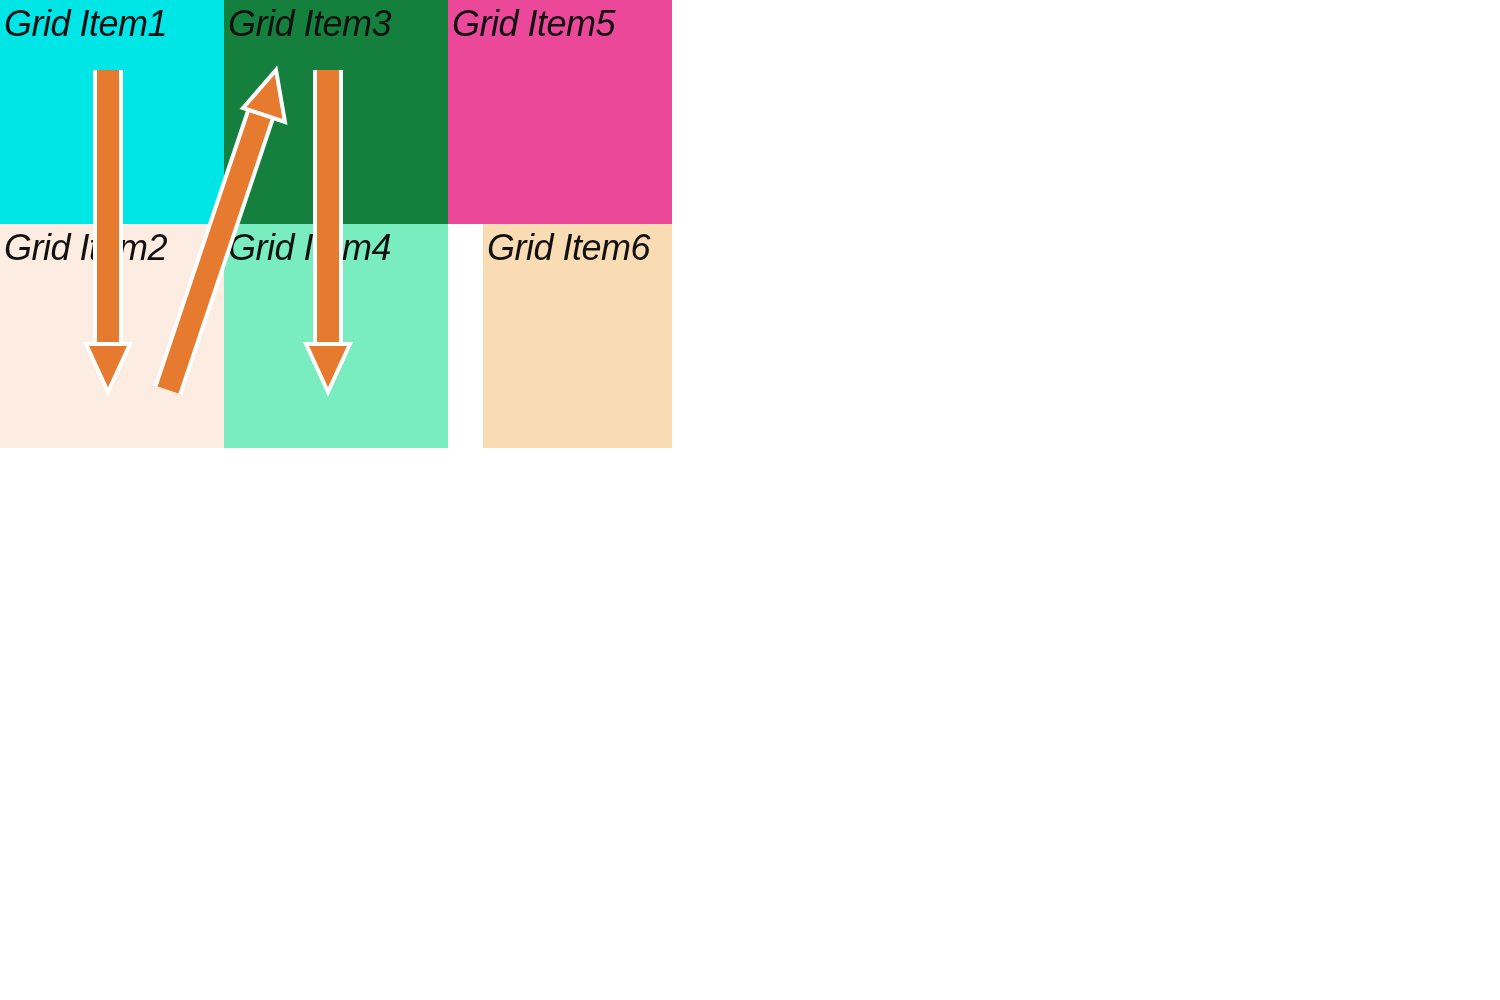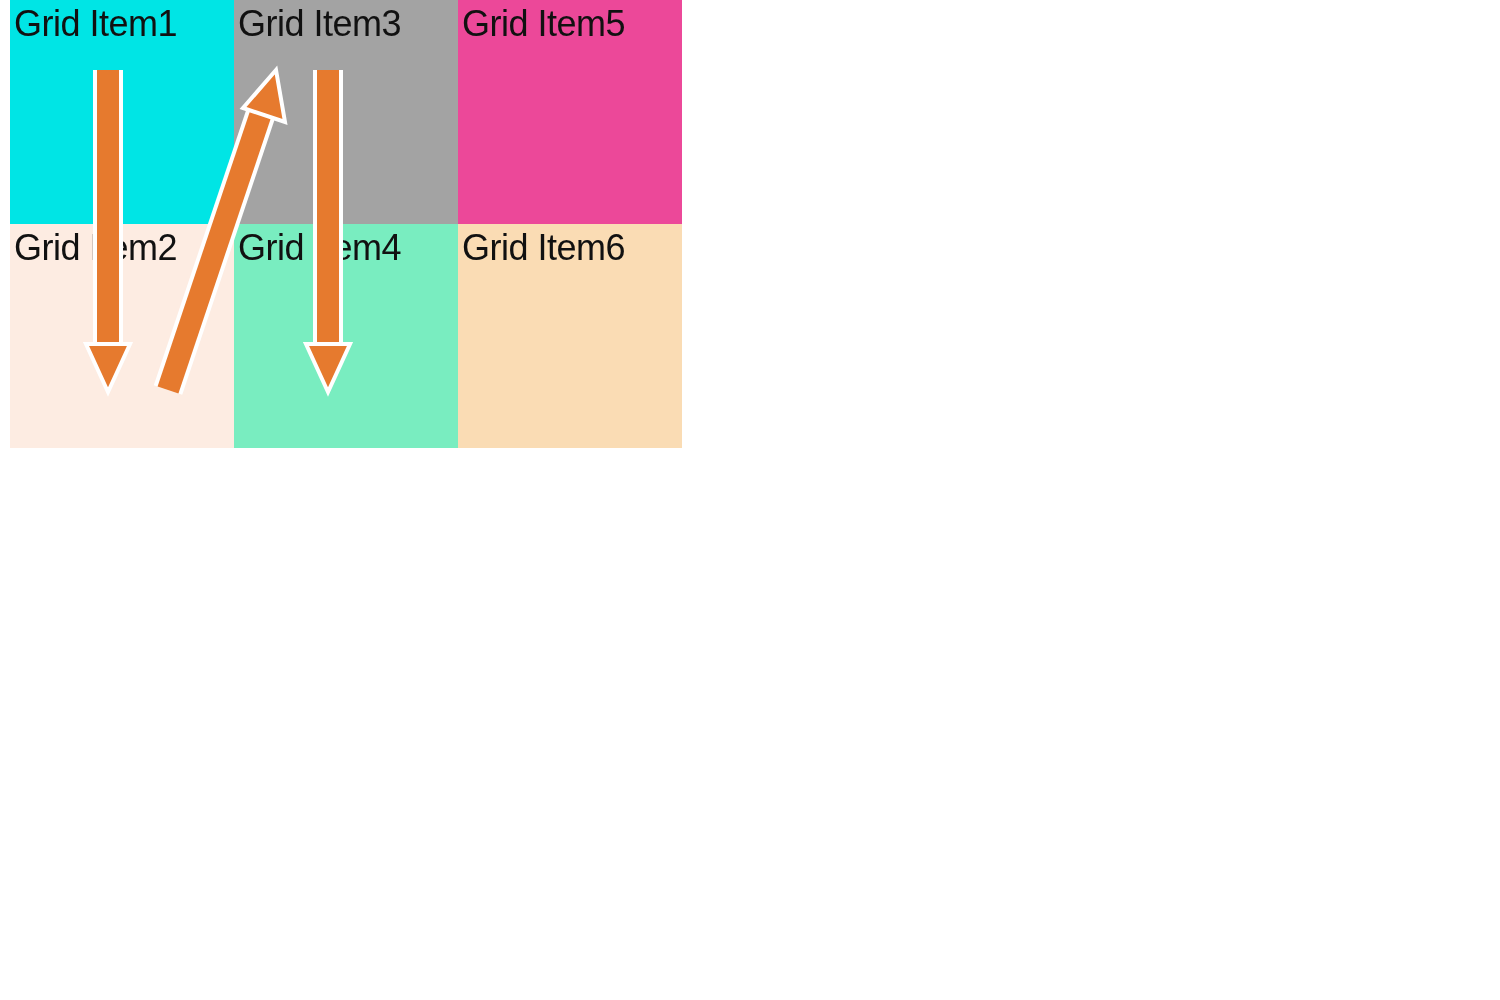--- a/index.html
+++ b/index.html
@@ -11,36 +11,37 @@
       position: relative;
       overflow: hidden;
     }
     .grid {
       display: grid;
       grid-template-columns: repeat(3, 224px);
       grid-template-rows: repeat(2, 224px);
       grid-auto-flow: column;
       position: absolute;
       top: 0;
-      left: 10px;
+      left: 0;
+      font-style: italic;
     }
     .cell {
       padding: 2px 4px;
       font-size: 36px;
       font-weight: 400;
       color: #111;
       line-height: 1.2;
       letter-spacing: -0.5px;
     }
     .c1 { background: #00e5e5; }
     .c2 { background: #fdece2; }
-    .c3 { background: #a3a3a3; }
+    .c3 { background: #15803d; }
     .c4 { background: #79edc0; }
     .c5 { background: #ec4899; }
-    .c6 { background: #fadcb4; }
+    .c6 { background: #fadcb4; margin-left: 35px; }
     .arrows {
       position: absolute;
       top: 0;
       left: 0;
       pointer-events: none;
     }
     .arrow-path {
       stroke: #e67a2e;
       stroke-width: 22;
       fill: none;

